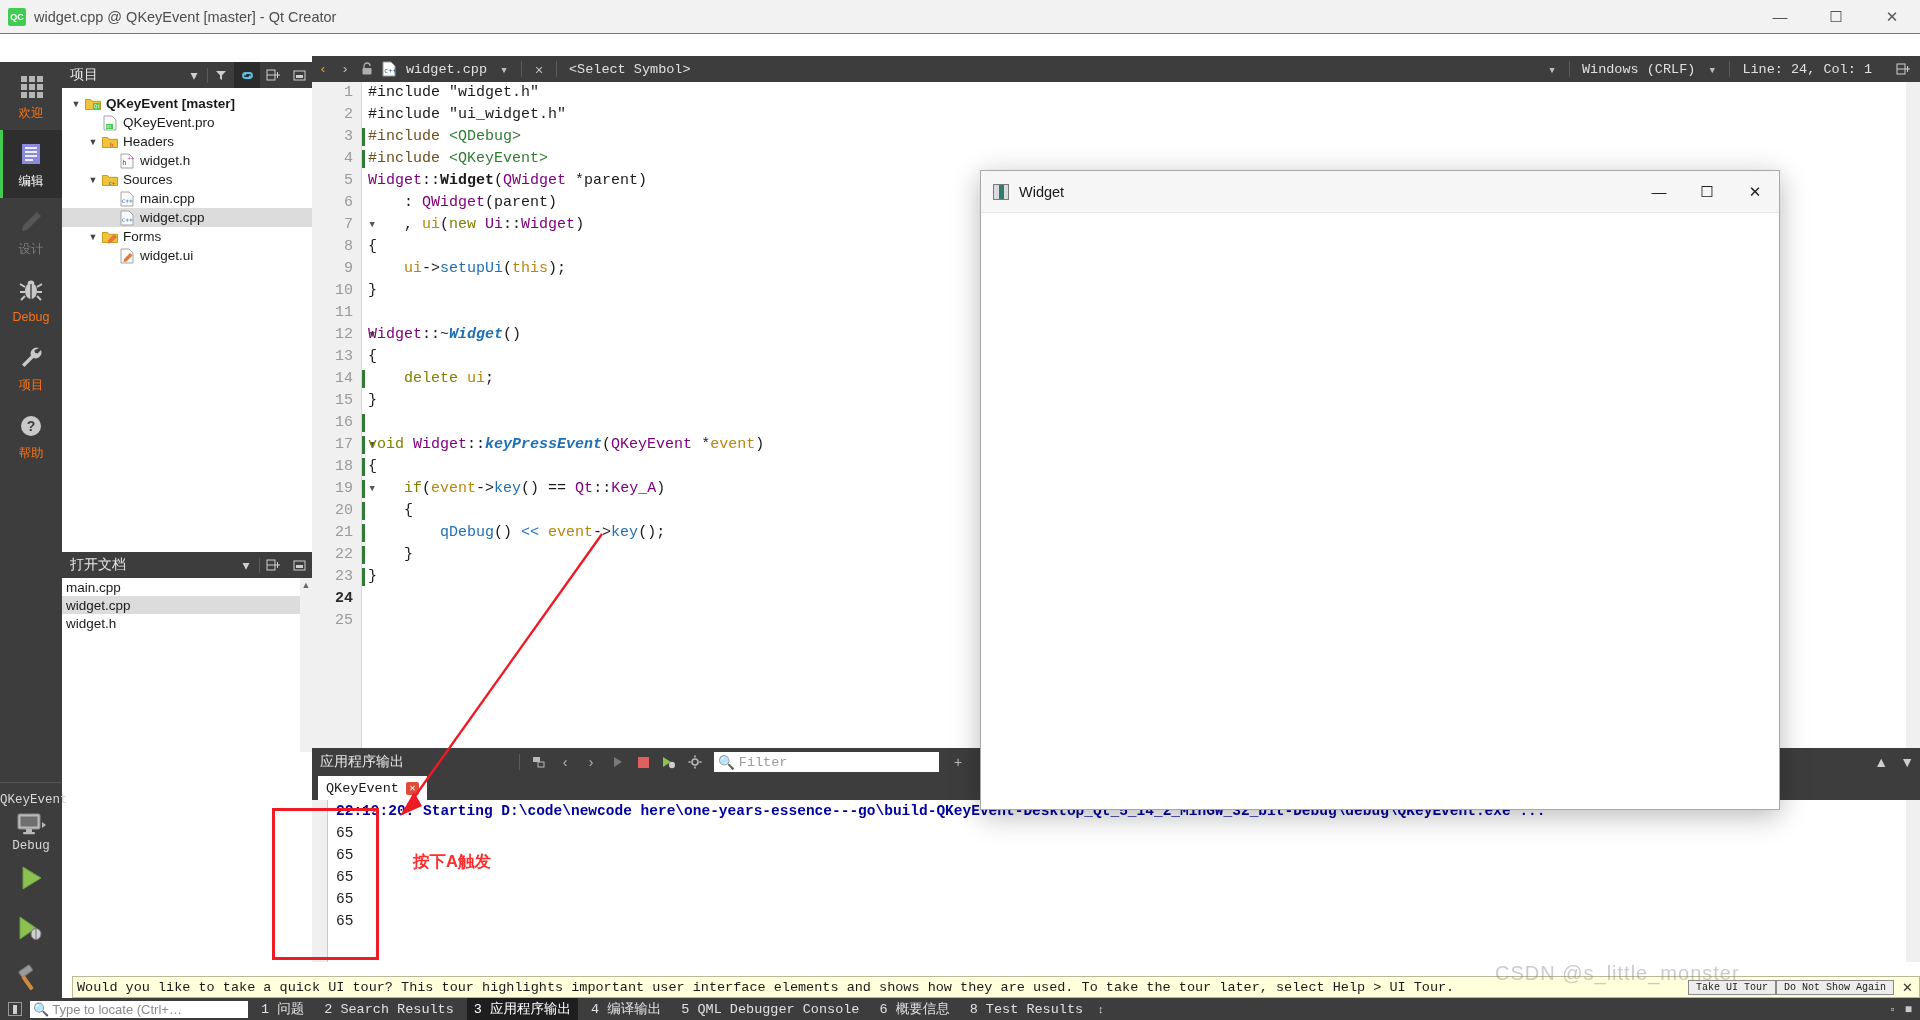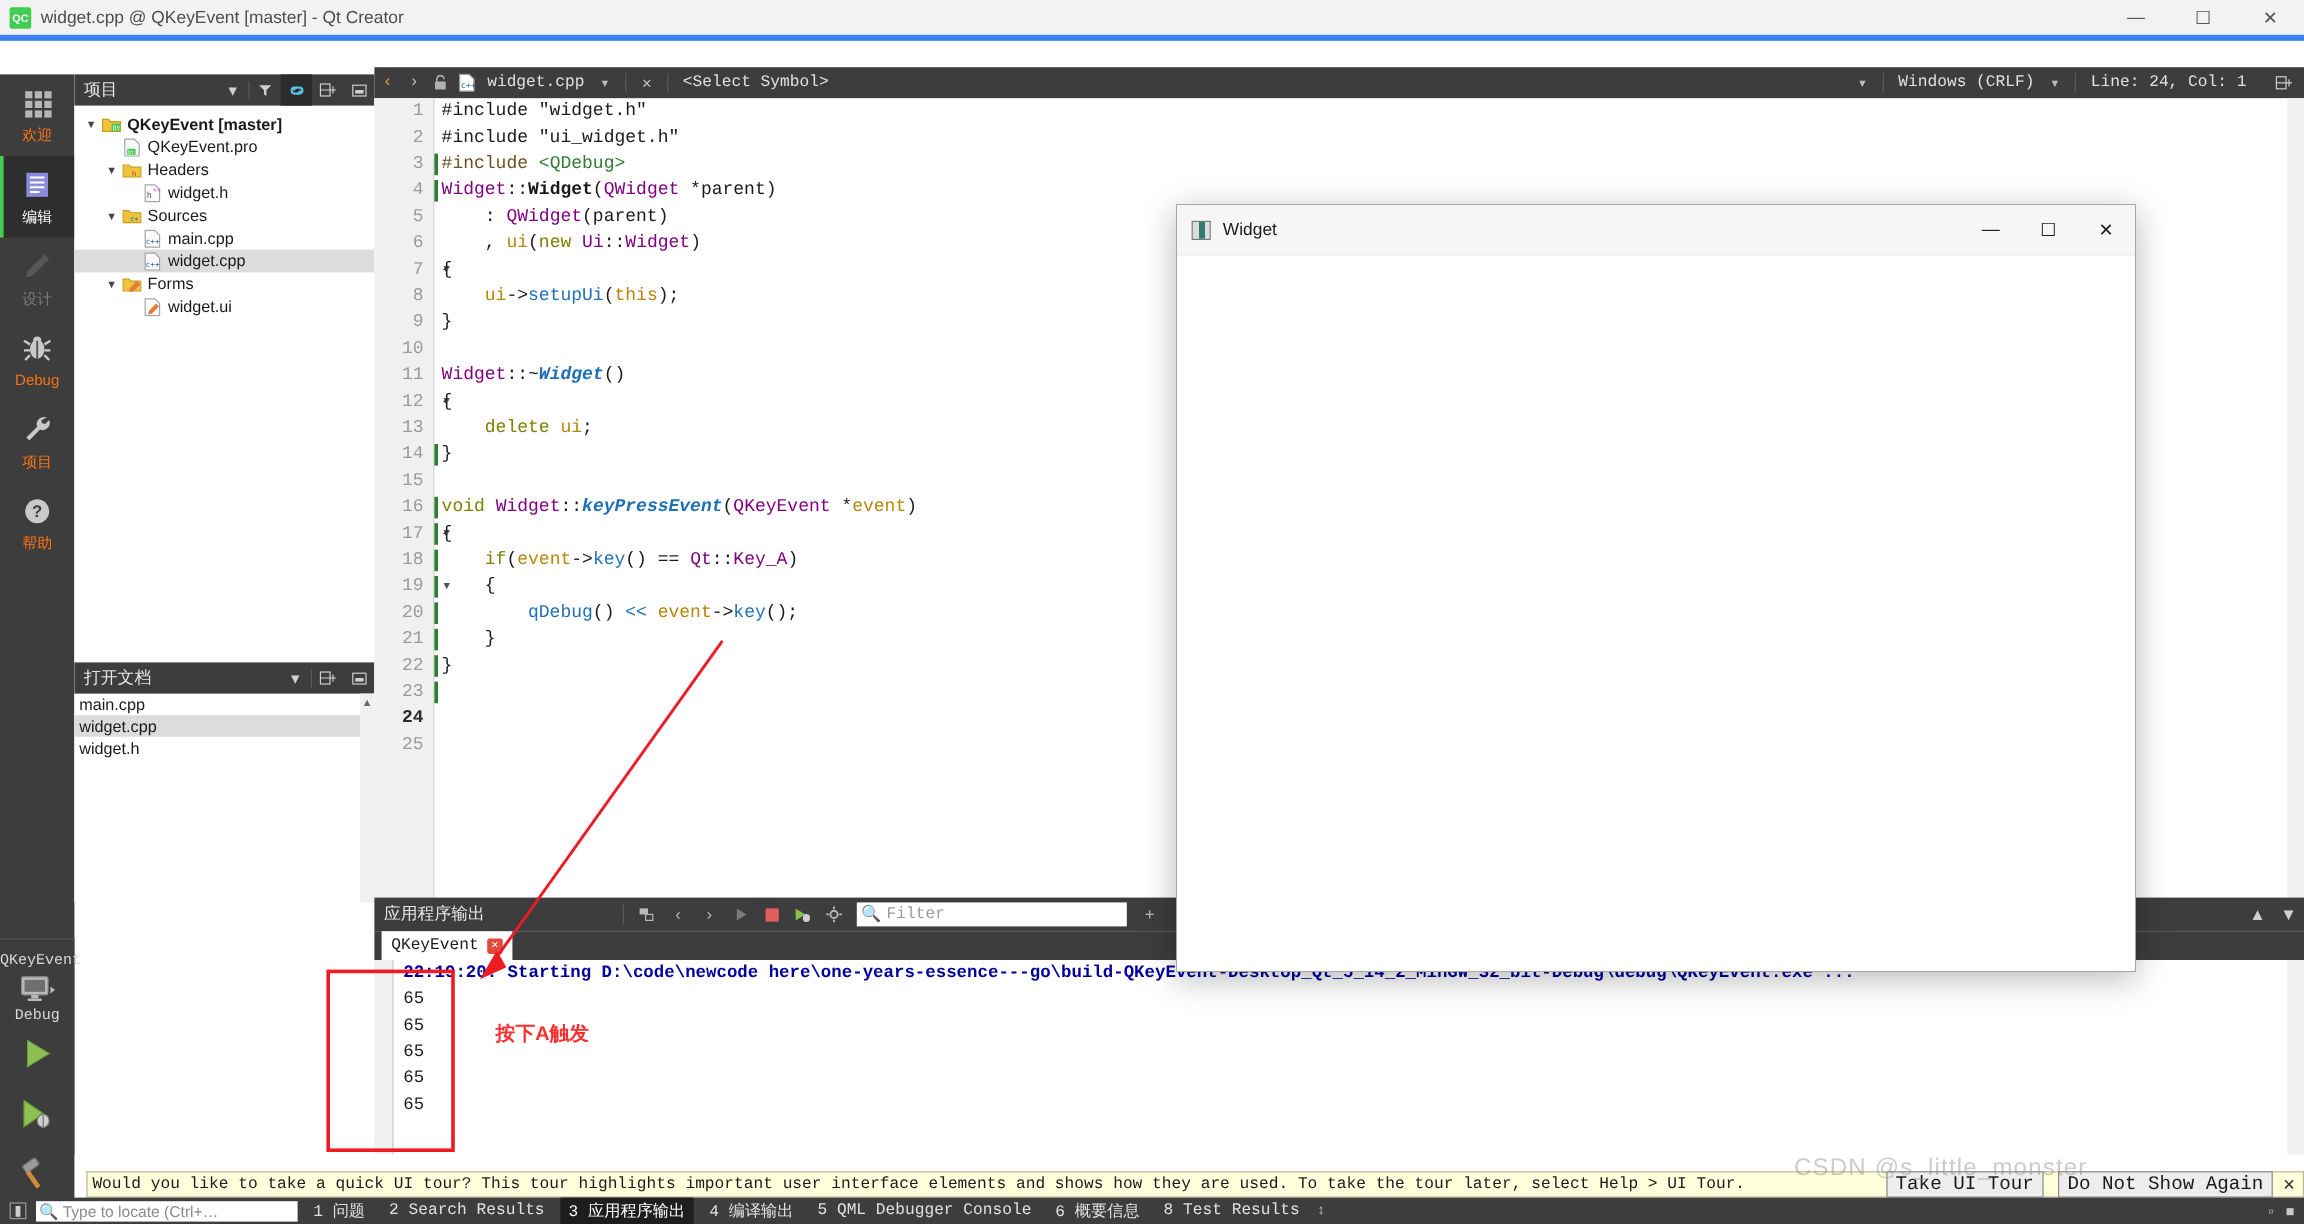--- a/index.html
+++ b/index.html
@@ -7,21 +7,21 @@
     width: 1920px; height: 1020px;
     font-family: "Liberation Sans", sans-serif;
     overflow: hidden; background: #ffffff;
   }
   #app { position: relative; width: 1920px; height: 1020px; }
 
   
   .titlebar {
     position: absolute; left:0; top:0; width:1920px; height:34px;
     background:#f2f2f2; display:flex; align-items:center;
-    border-bottom:5px solid #3b82f6;
+    border-bottom:1px solid #3b82f6;
   }
   .qc-logo {
     width:18px;height:18px;margin-left:8px;margin-right:8px;
     background:#41cd52; border-radius:2px; position:relative;
     display:flex;align-items:center;justify-content:center;
     font-size:9px;font-weight:bold;color:#fff;
     font-family:"Liberation Sans",sans-serif;
   }
   .title-text { font-size:14.5px; color:#4d4d4d; font-family:"Liberation Sans",sans-serif; }
   .win-btns { margin-left:auto; display:flex; height:34px; }
@@ -199,22 +199,22 @@
   .tour {
     position:absolute; left:72px; top:976px; width:1848px; height:22px;
     background:#ffffdc; border:1px solid #b8b89a; display:flex; align-items:center;
   }
   .tour-text {
     font-family:"Liberation Mono","DejaVu Sans Mono",monospace; font-size:13.5px;
     color:#1a1a1a; padding-left:4px; white-space:nowrap;
   }
   .tour-btns { margin-left:auto; display:flex; align-items:center; padding-right:2px; }
   .tour-btn {
-    border:1px solid #8a8a8a; background:#ededed; font-size:16px; padding:1px 7px;
-    margin-left:12px; font-family:"Liberation Mono",monospace; color:#1a1a1a; white-space:nowrap;
+    border:1px solid #8a8a8a; background:#ededed; font-size:10px; padding:1px 7px;
+    margin-left:0; font-family:"Liberation Mono",monospace; color:#1a1a1a; white-space:nowrap;
   }
   .tour-x { margin-left:8px; margin-right:4px; font-size:13px; color:#333; }
 
   
   .statusbar {
     position:absolute; left:0; top:998px; width:1920px; height:22px;
     background:#3d3d3d; display:flex; align-items:center;
   }
   .sb-sq { width:14px;height:14px;border:1px solid #9a9a9a; margin-left:8px;
            display:flex;align-items:center;justify-content:center; }
@@ -577,20 +577,21 @@
         <div class="ln gl">21<span class="chg"></span></div>
         <div class="ln gl">22<span class="chg"></span></div>
         <div class="ln gl">23<span class="chg"></span></div>
         <div class="ln gl cur">24</div>
         <div class="ln gl">25</div>
       </div>
     <div class="codearea" id="codearea">
         <div class="ln code">#include "widget.h"</div>
         <div class="ln code">#include "ui_widget.h"</div>
         <div class="ln code"><span class="k-pre">#include</span> <span class="k-str">&lt;QDebug&gt;</span></div>
+        <div class="ln code"><span class="k-pre">#include</span> <span class="k-str">&lt;QKeyEvent&gt;</span></div>
         <div class="ln code"><span class="k-type">Widget</span>::<span class="ctor">Widget</span>(<span class="k-type">QWidget</span> *parent)</div>
         <div class="ln code">    : <span class="k-type">QWidget</span>(parent)</div>
         <div class="ln code">    , <span class="k-var">ui</span>(<span class="k-kw">new</span> <span class="k-type">Ui</span>::<span class="k-type">Widget</span>)</div>
         <div class="ln code">{</div>
         <div class="ln code">    <span class="k-var">ui</span>-&gt;<span class="k-fn">setupUi</span>(<span class="k-var">this</span>);</div>
         <div class="ln code">}</div>
         <div class="ln code">&nbsp;</div>
         <div class="ln code"><span class="k-type">Widget</span>::~<span class="k-fnb">Widget</span>()</div>
         <div class="ln code">{</div>
         <div class="ln code">    <span class="k-kw">delete</span> <span class="k-var">ui</span>;</div>

